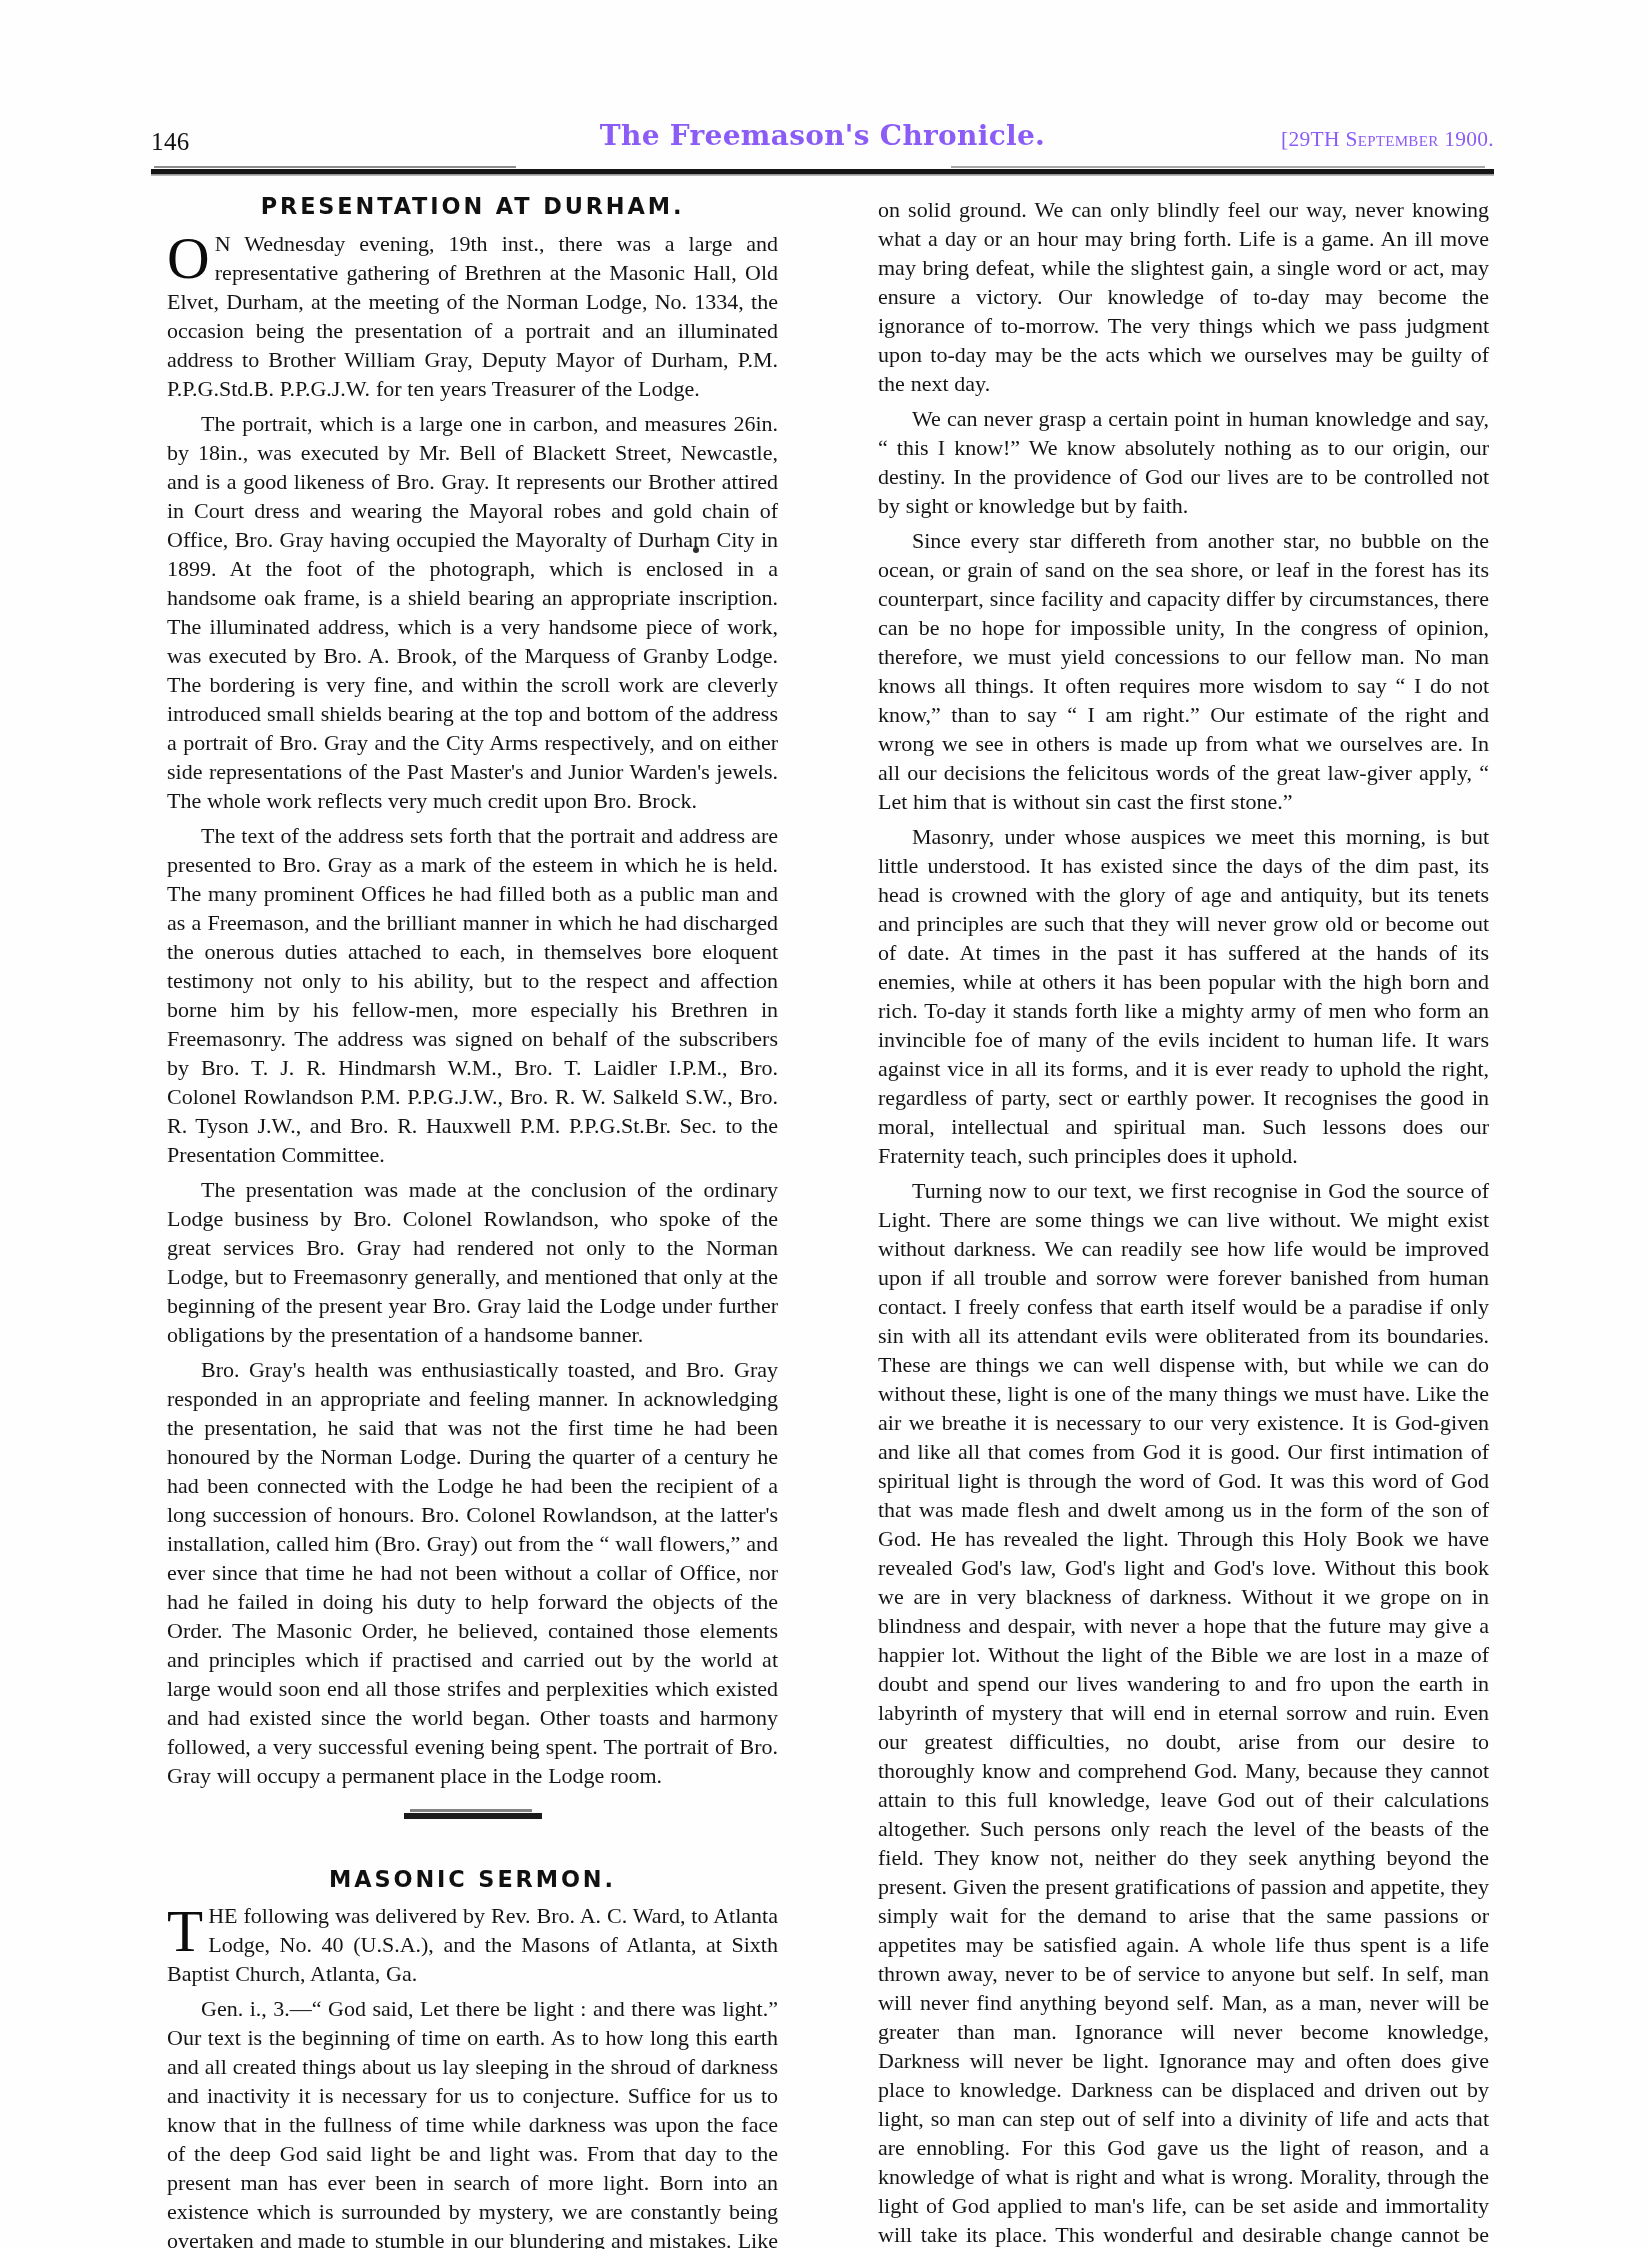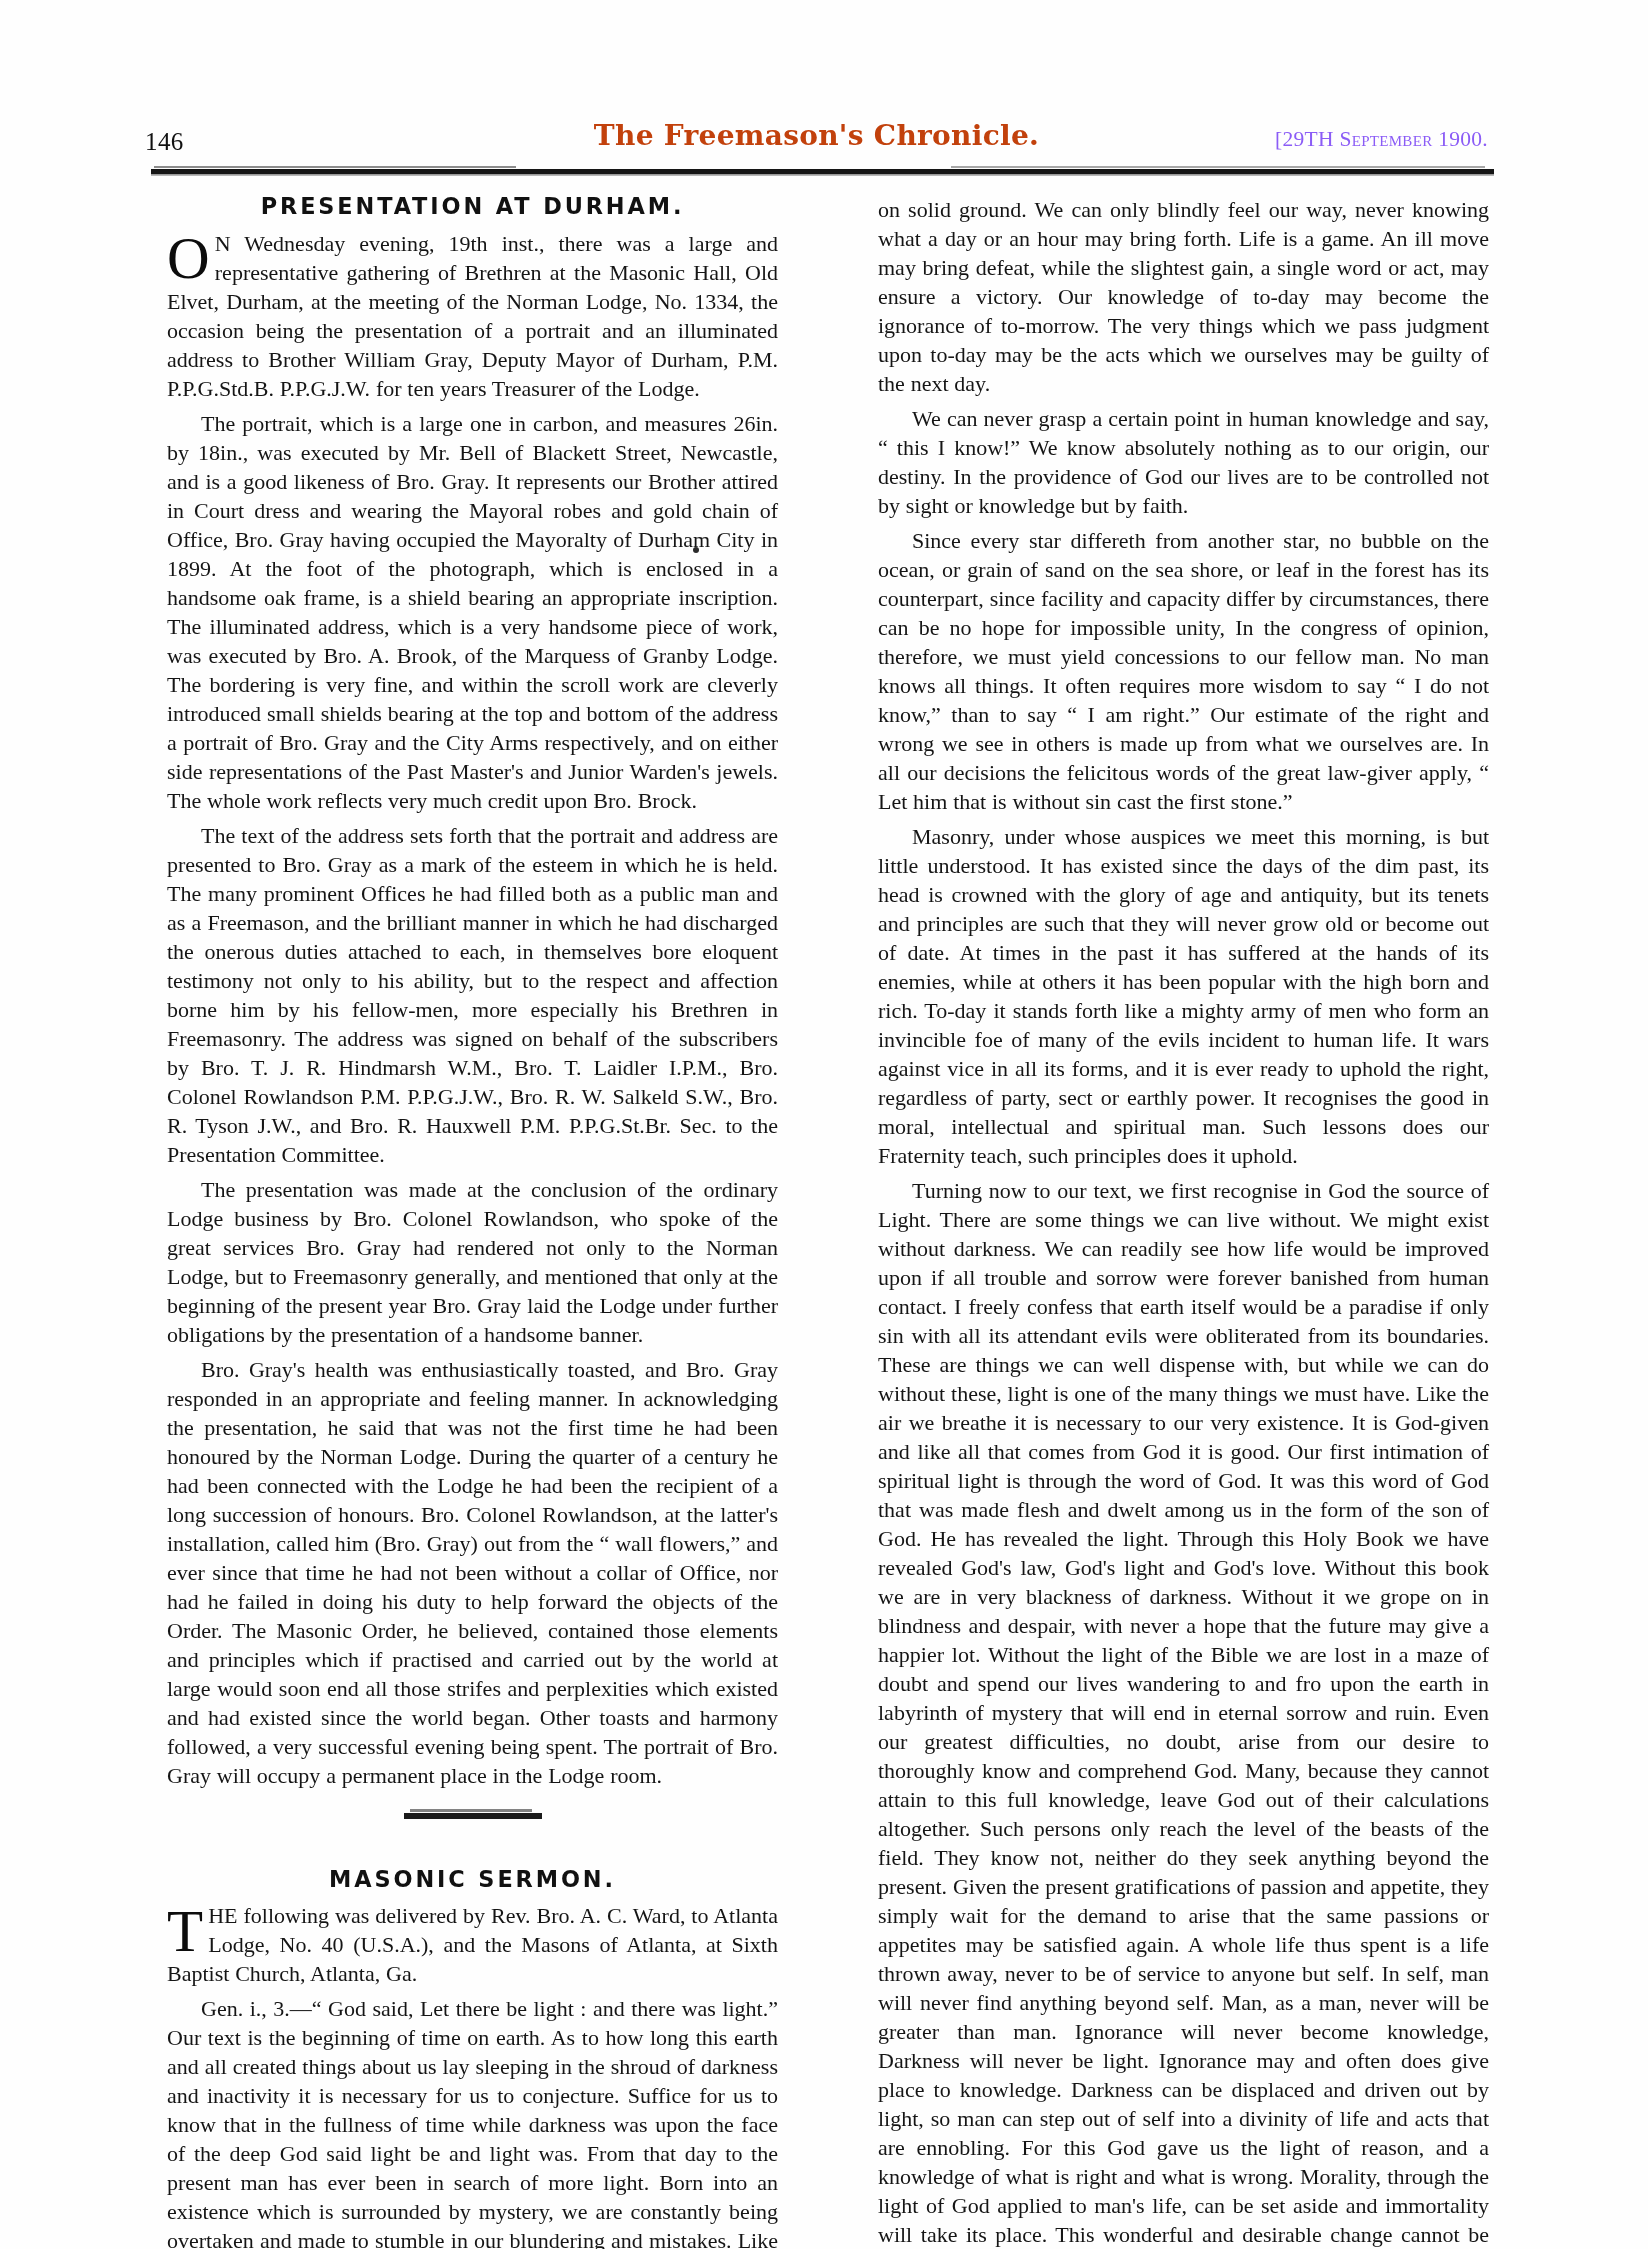--- a/index.html
+++ b/index.html
@@ -21,21 +21,21 @@
     position: absolute;
     left: 0; top: 0;
     width: 1648px;
     height: 2250px;
     background: #fefefe;
   }
 
   
   .masthead {
     position: absolute;
-    left: 145px;
+    left: 151px;
     top: 119px;
     width: 1343px;
     height: 50px;
   }
   .folio {
     position: absolute;
     left: 0;
     top: 8.6px;
     font-size: 25px;
     letter-spacing: 0.4px;
@@ -45,21 +45,21 @@
   .paper-title {
     position: absolute;
     left: 0;
     right: 0;
     top: 0;
     text-align: center;
     font-family: "DejaVu Serif", serif;
     font-weight: bold;
     font-size: 28px;
     letter-spacing: 0.3px;
-    color: #c2410c;
+    color: #8b5cf6;
   }
   .issue-date {
     position: absolute;
     right: 0;
     top: 7.7px;
     font-size: 21.5px;
     color: #8b5cf6;
     white-space: nowrap;
     font-variant: small-caps;
     letter-spacing: 0.3px;

